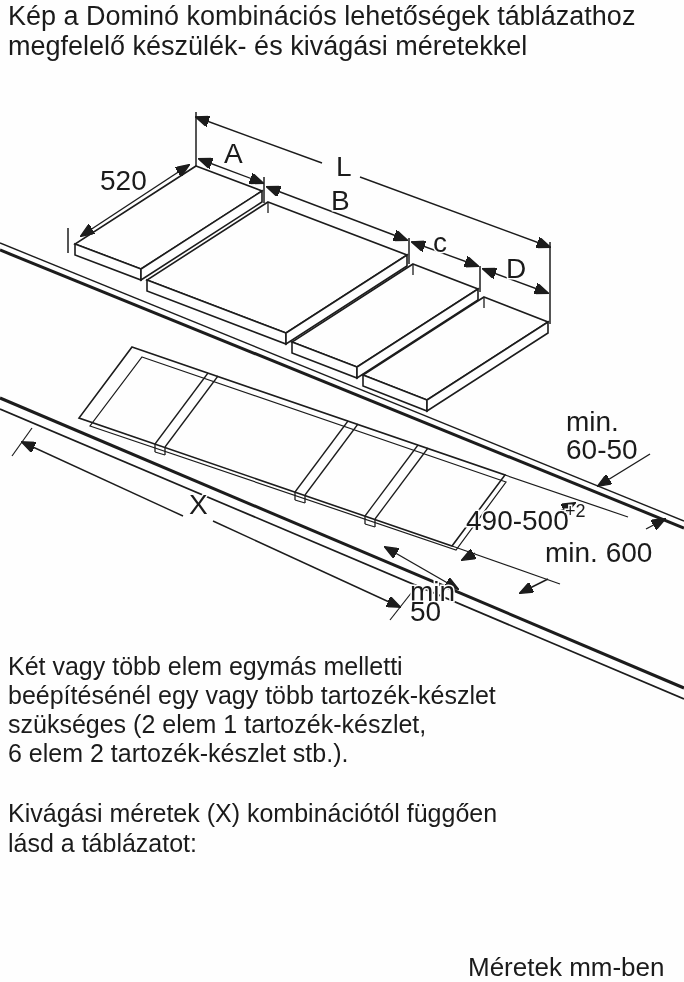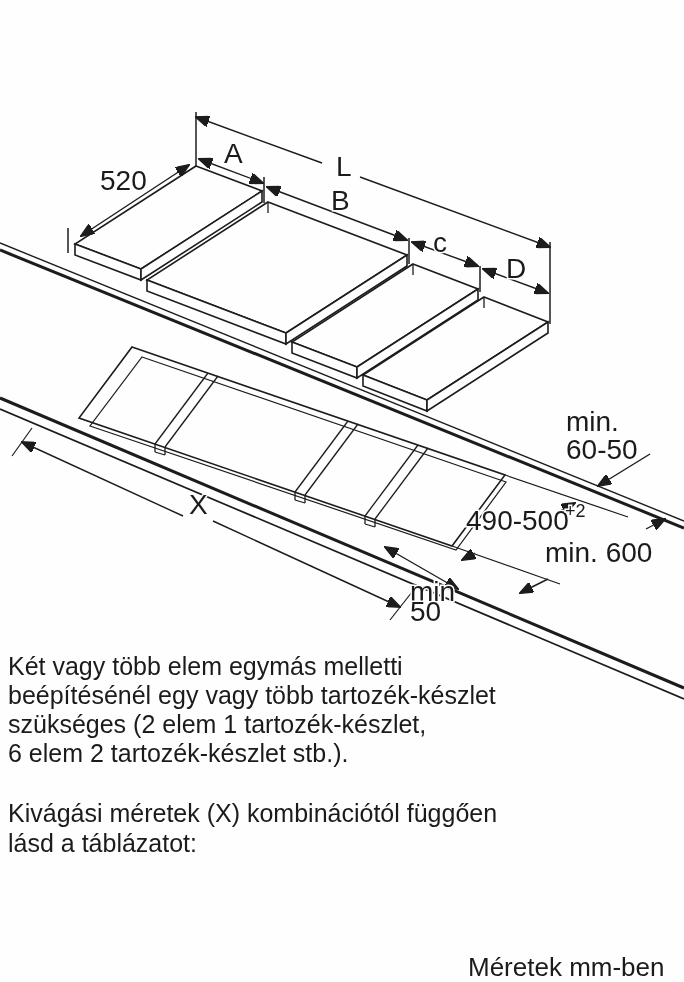--- a/index.html
+++ b/index.html
@@ -18,20 +18,22 @@
     font-family:"Liberation Sans", sans-serif;font-size:28px;fill:#1b1b1b;
     paint-order:stroke;stroke:#fefefe;stroke-width:3px;
   }
   .sup{font-size:18px;}
 </style>
 </head>
 <body>
 
 <div id="page">
 
+  <div id="title" class="txt">Kép a Dominó kombinációs lehetőségek táblázathoz
+megfelelő készülék- és kivágási méretekkel</div>
 
   <svg width="684" height="982" viewBox="0 0 684 982" fill="none">
     <defs>
       <marker id="ah" viewBox="0 0 10 8" refX="9.5" refY="4" markerWidth="14" markerHeight="11" markerUnits="userSpaceOnUse" orient="auto-start-reverse">
         <path d="M0,0 L10,4 L0,8 z" fill="#1c1c1c" stroke="none"></path>
       </marker>
     </defs>
 
     <g>
       <line x1="0" y1="243" x2="684" y2="521" stroke-width="1.4"></line>

